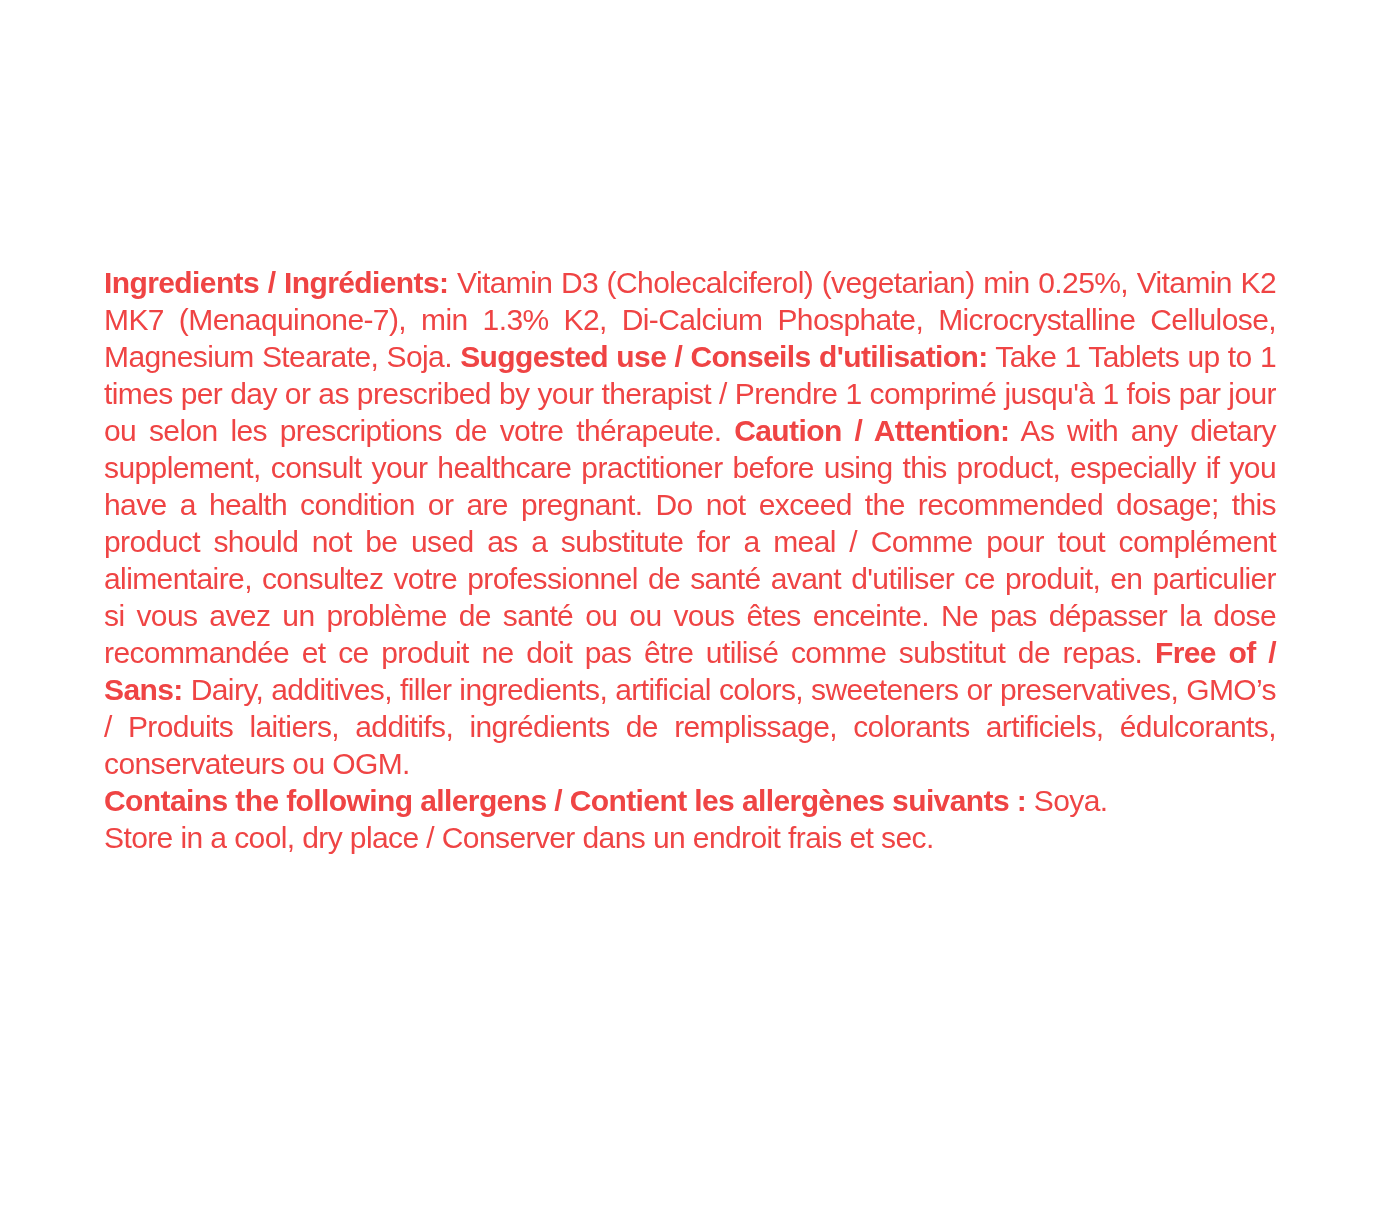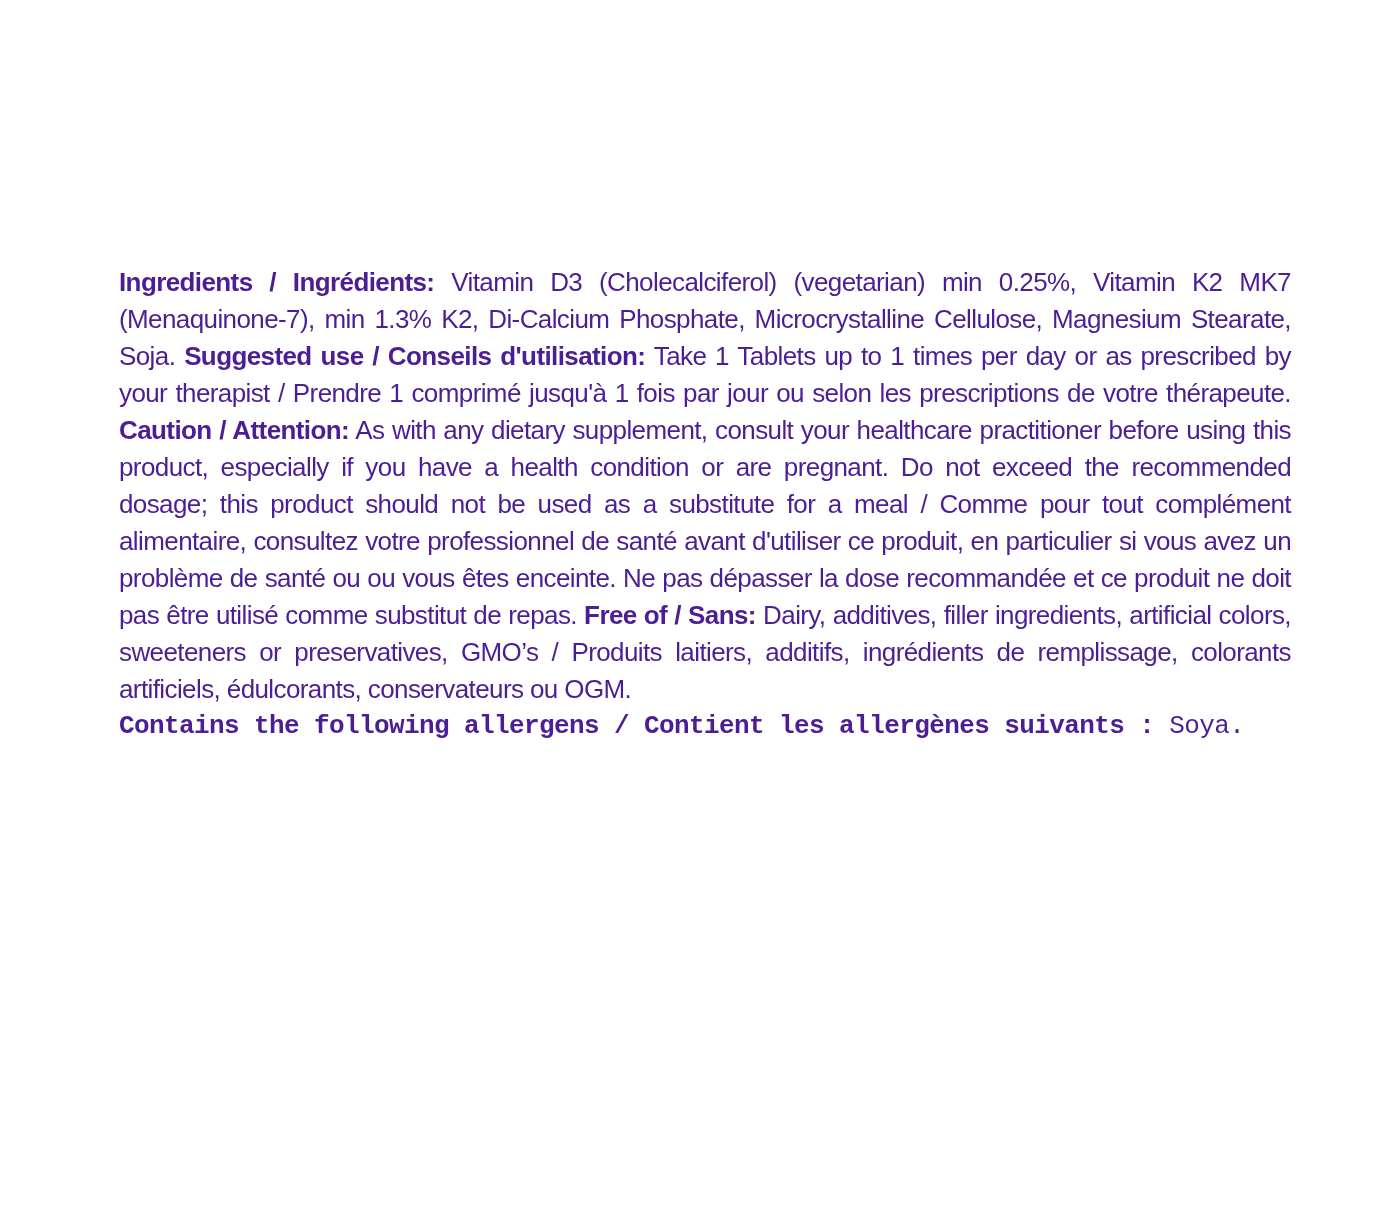--- a/index.html
+++ b/index.html
@@ -9,43 +9,43 @@
   }
   body {
     width: 1400px;
     height: 1217px;
     position: relative;
     font-family: "Liberation Sans", sans-serif;
     color: #000000;
   }
   .label-block {
     position: absolute;
-    left: 119px;
+    left: 104px;
     top: 264px;
     width: 1172px;
-    font-size: 26px;
+    font-size: 30px;
     line-height: 37px;
     letter-spacing: -0.6px;
-    color: #4c1d95;
+    color: #ef4444;
   }
   .main-paragraph {
     text-align: justify;
     margin: 0;
   }
   .plain-line {
     text-align: left;
     margin: 0;
-    font-family: Liberation Mono, monospace;
   }
   .bold {
     font-weight: bold;
   }
 </style>
 </head>
 <body>
 
 <div class="label-block">
   <p class="main-paragraph"><span class="bold">Ingredients / Ingrédients:</span><span> Vitamin D3 (Cholecalciferol) (vegetarian) min 0.25%, Vitamin K2 MK7 (Menaquinone-7), min 1.3% K2, Di-Calcium Phosphate, Microcrystalline Cellulose, Magnesium Stearate, Soja. </span><span class="bold">Suggested use / Conseils d'utilisation:</span><span> Take 1 Tablets up to 1 times per day or as prescribed by your therapist / Prendre 1 comprimé jusqu'à 1 fois par jour ou selon les prescriptions de votre thérapeute. </span><span class="bold">Caution / Attention:</span><span> As with any dietary supplement, consult your healthcare practitioner before using this product, especially if you have a health condition or are pregnant. Do not exceed the recommended dosage; this product should not be used as a substitute for a meal / Comme pour tout complément alimentaire, consultez votre professionnel de santé avant d'utiliser ce produit, en particulier si vous avez un problème de santé ou ou vous êtes enceinte. Ne pas dépasser la dose recommandée et ce produit ne doit pas être utilisé comme substitut de repas. </span><span class="bold">Free of / Sans:</span><span> Dairy, additives, filler ingredients, artificial colors, sweeteners or preservatives, GMO’s / Produits laitiers, additifs, ingrédients de remplissage, colorants artificiels, édulcorants, conservateurs ou OGM.</span></p>
 
   <p class="plain-line"><span class="bold">Contains the following allergens / Contient les allergènes suivants :</span><span> Soya.</span></p>
 
+  <p class="plain-line">Store in a cool, dry place / Conserver dans un endroit frais et sec.</p>
 
 </div>
 
 </body></html>

